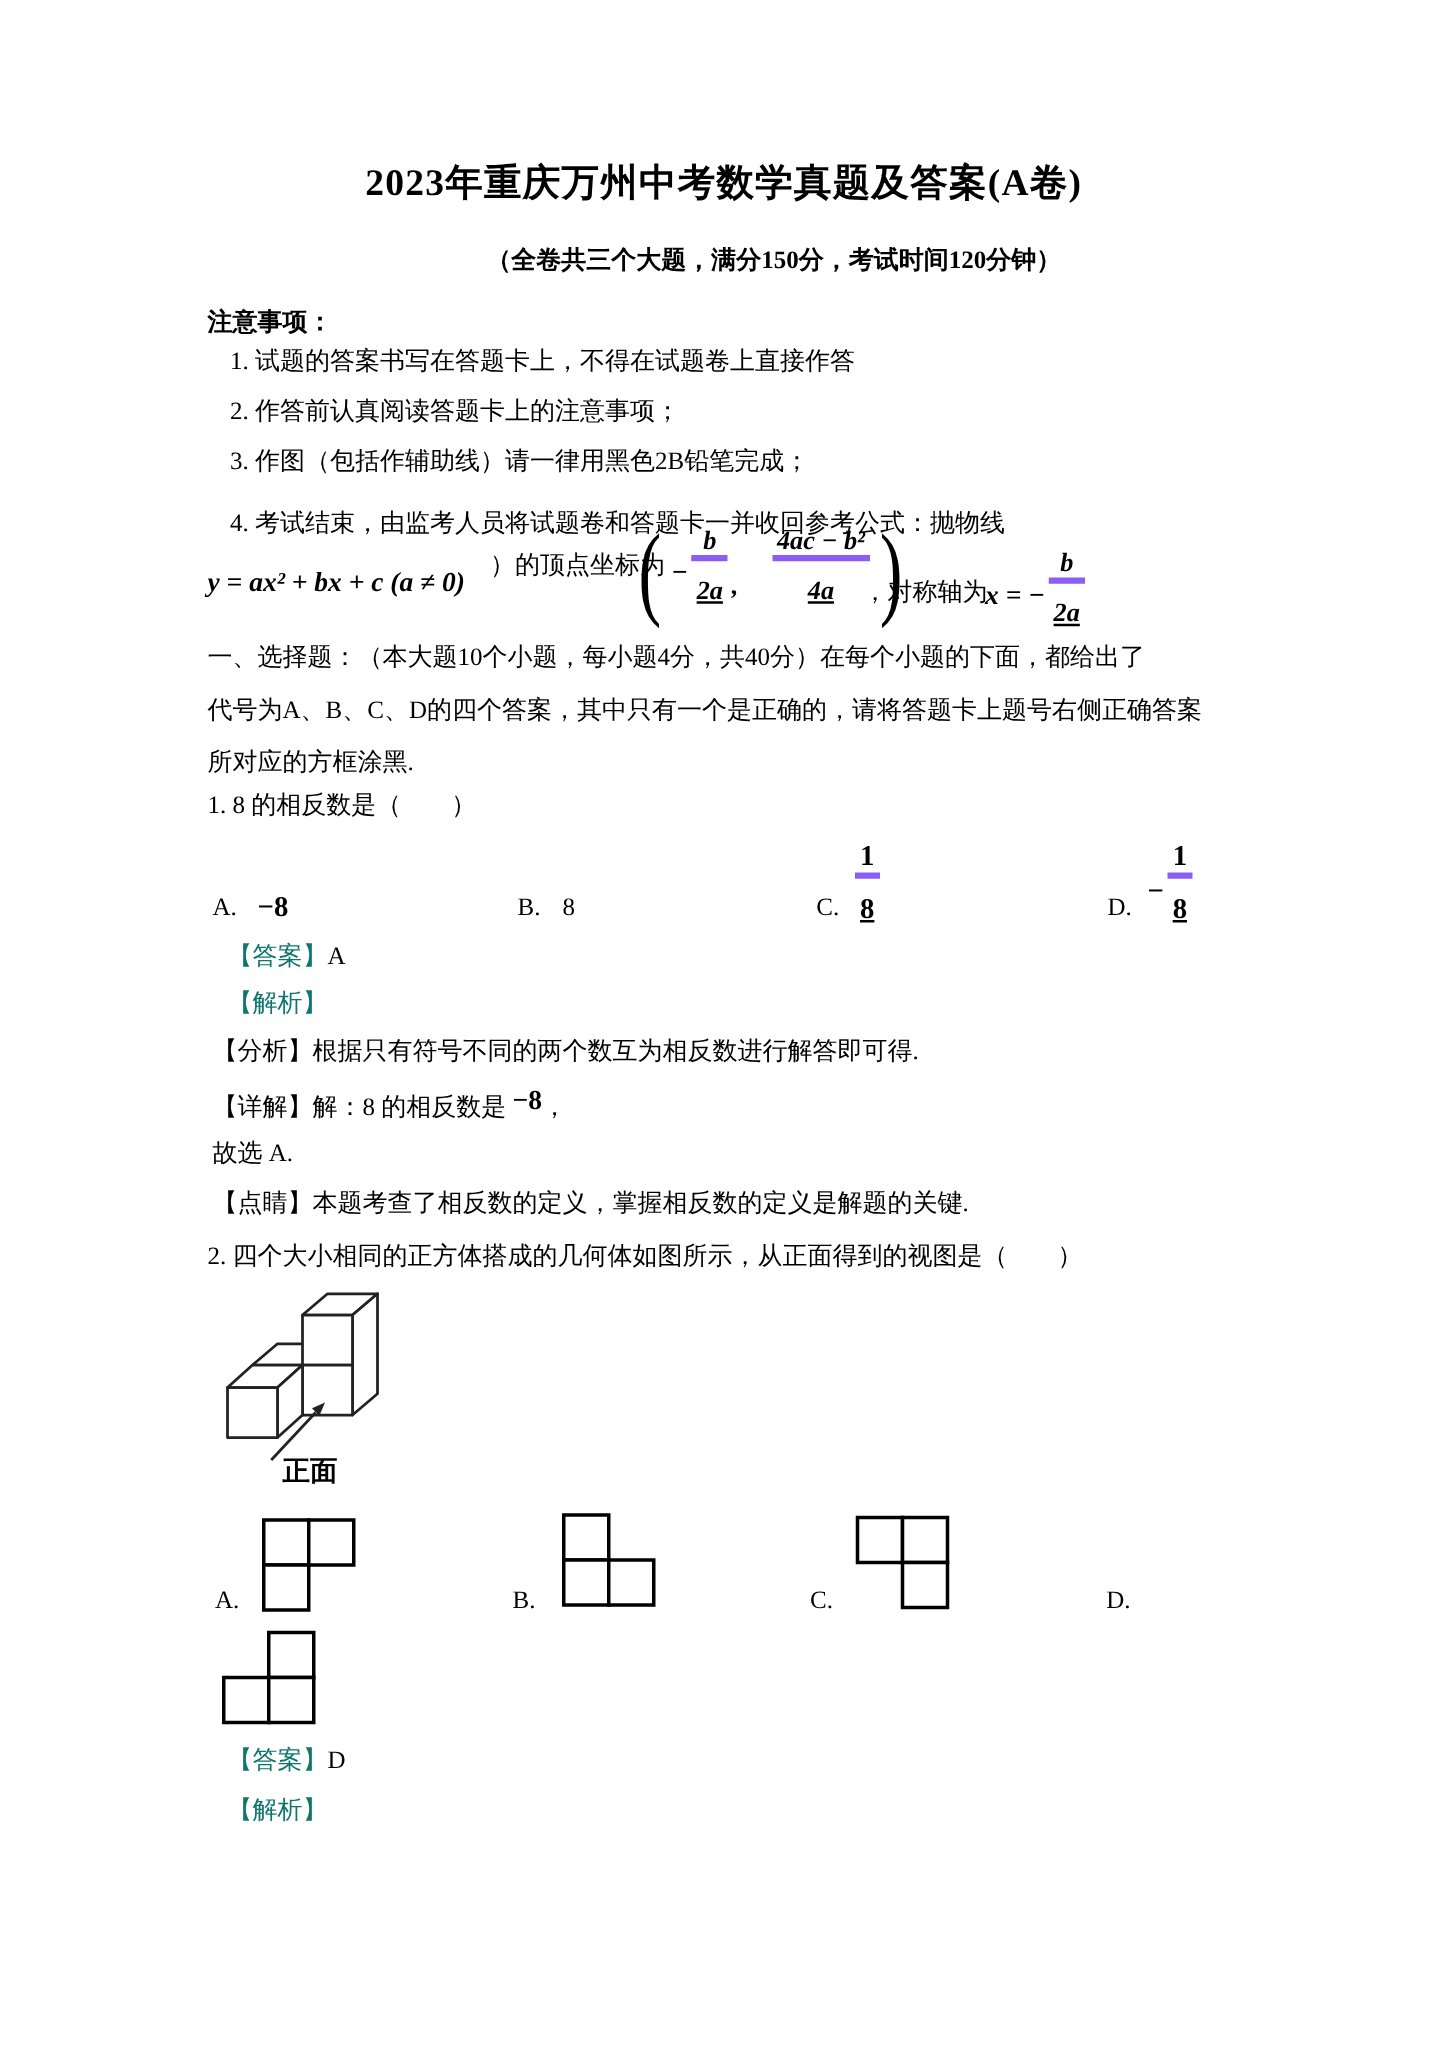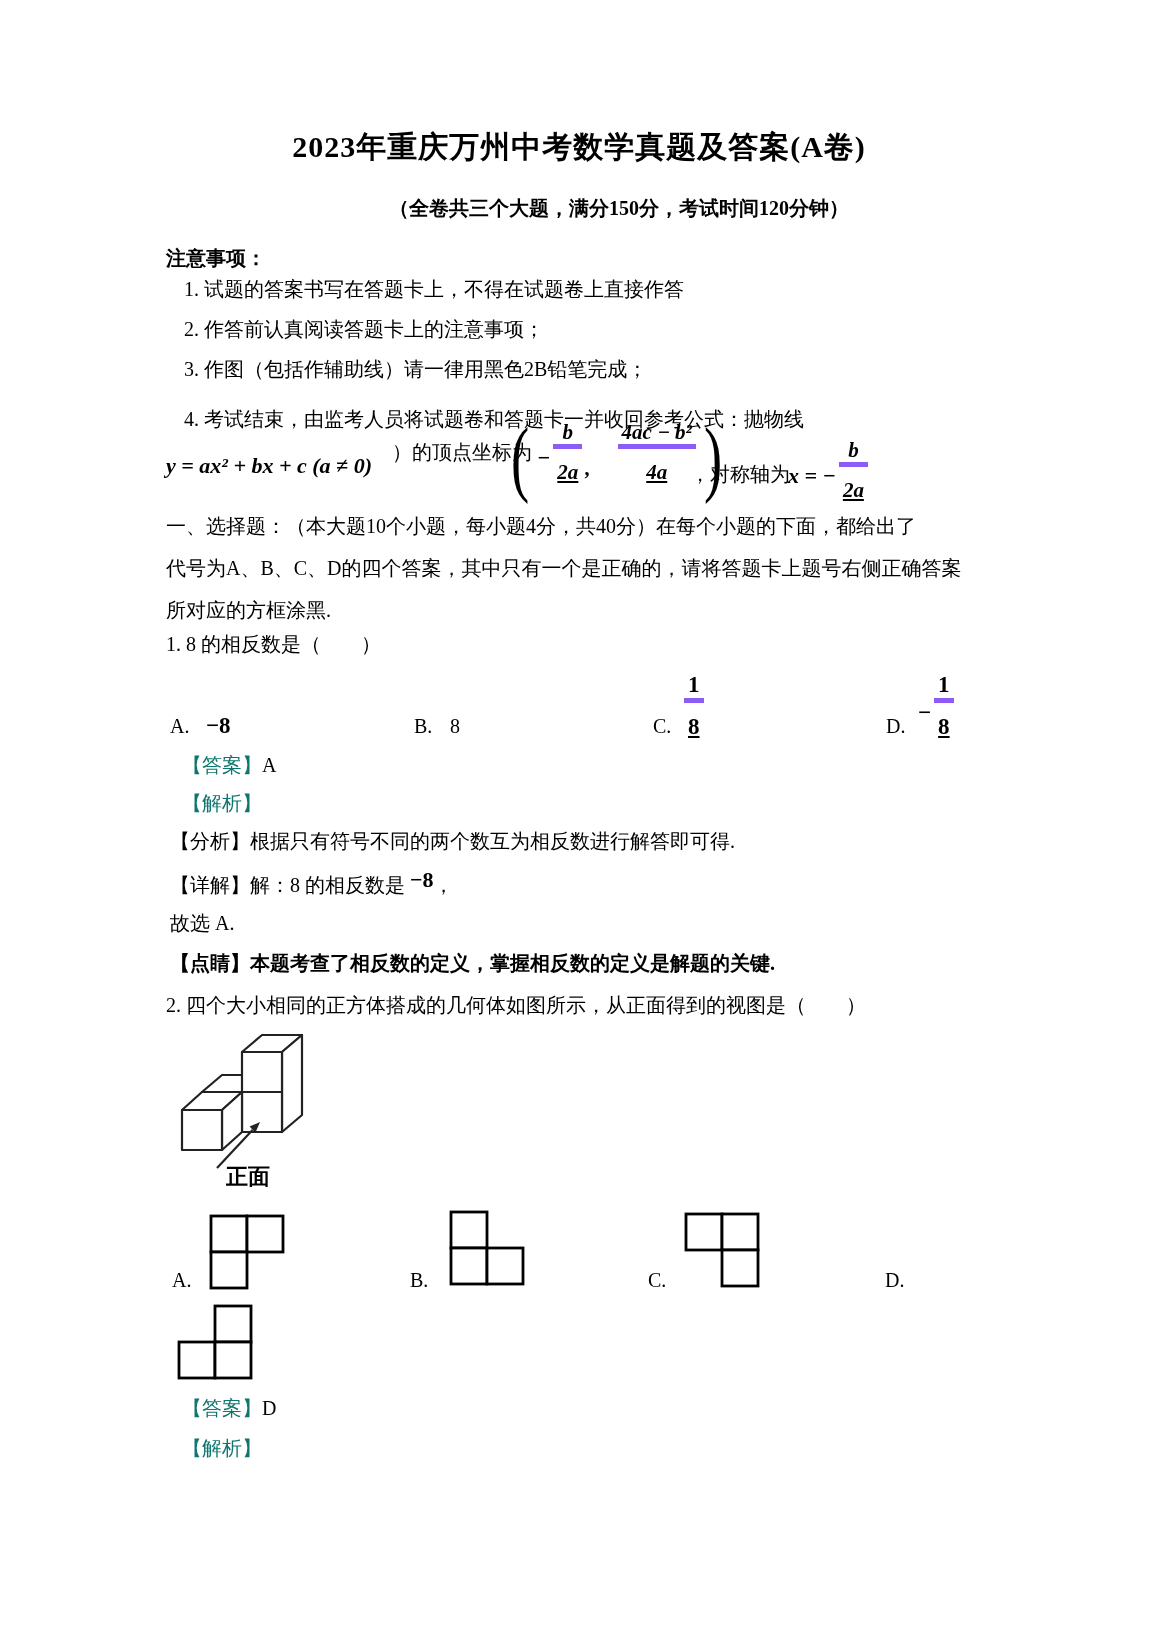--- a/index.html
+++ b/index.html
@@ -92,21 +92,21 @@
   <div class="t" style="left:170px;top:753px;">
     <span class="blue">【答案】</span><span>A</span>
   </div>
   <div class="t blue" style="left:170px;top:791px;">【解析】</div>
   <div class="t" style="left:170px;top:829px;">【分析】根据只有符号不同的两个数互为相反数进行解答即可得.</div>
   <div class="t" style="left:170px;top:871px;">
     <span>【详解】解：8 的相反数是</span>
     <span class="mupright raised" style="font-size:22px;">−8</span><span>，</span>
   </div>
   <div class="t" style="left:170px;top:911px;">故选 A.</div>
-  <div class="t" style="left:170px;top:951px;font-weight:bold;">【点睛】本题考查了相反数的定义，掌握相反数的定义是解题的关键.</div>
+  <div class="t" style="left:170px;top:951px;">【点睛】本题考查了相反数的定义，掌握相反数的定义是解题的关键.</div>
 
   <div class="t" style="left:166px;top:993px;">2.  四个大小相同的正方体搭成的几何体如图所示，从正面得到的视图是（　　）</div>
 
   <svg style="left:172px;top:1022px;" width="140" height="150" viewBox="0 0 140 150">
     <g fill="#ffffff" stroke="#222222" stroke-width="2.2" stroke-linejoin="round">
       <polygon points="30,70 70,70 70,110 30,110"></polygon>
       <polygon points="30,70 50,53 90,53 70,70"></polygon>
       <polygon points="70,30 90,13 130,13 110,30"></polygon>
       <polygon points="110,30 130,13 130,93 110,110"></polygon>
       <polygon points="70,30 110,30 110,70 70,70"></polygon>

